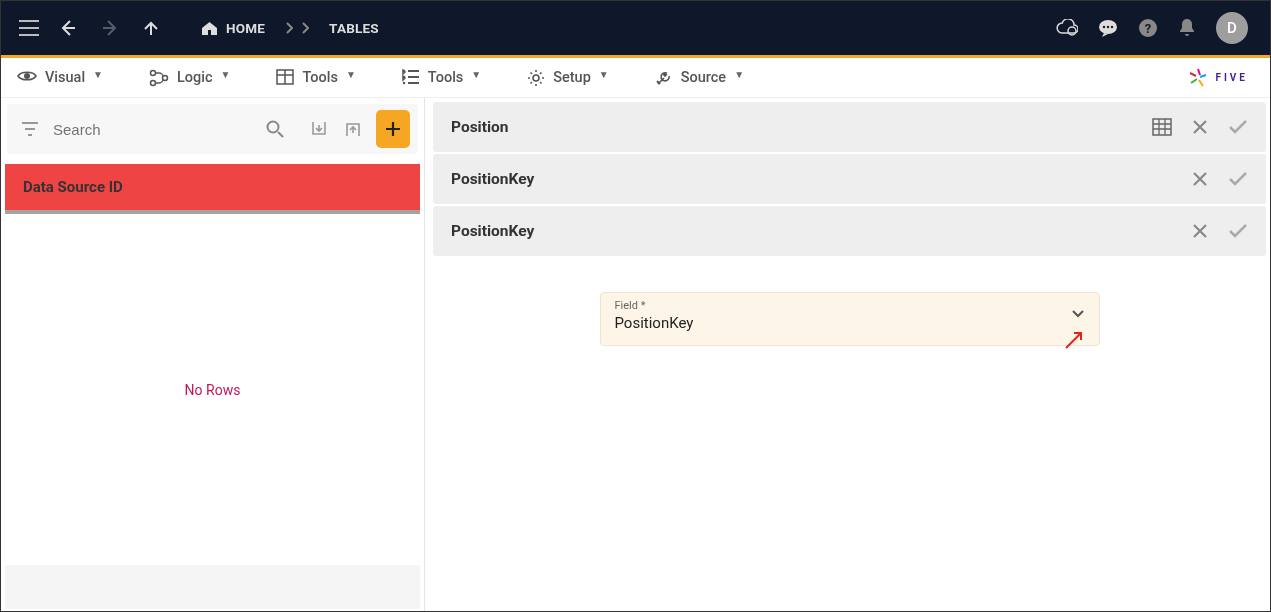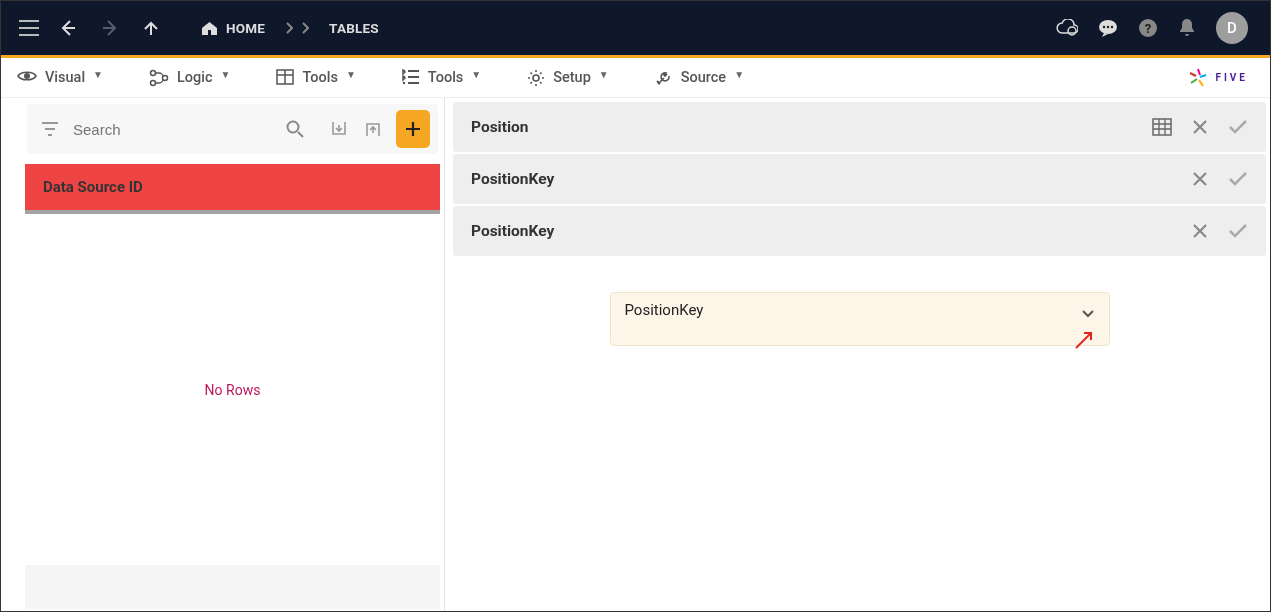--- a/index.html
+++ b/index.html
@@ -22,21 +22,21 @@
   .menubar { height: 40px; display: flex; align-items: center; padding: 0 10px; gap: 34px; border-bottom: 1px solid #eee; color: #555; font-size: 14.5px; font-weight: 500; }
   .menubar .menuitem { display: flex; align-items: flex-start; gap: 8px; cursor: pointer; padding: 4px 6px; }
   .menubar .menuitem .caret { font-size: 10px; color: #666; }
   .menubar .brand { margin-left: auto; display: flex; align-items: center; gap: 6px; padding-right: 12px; }
   .brand-text { font-weight: 700; letter-spacing: 3px; font-size: 10px; color: #4c1d95; }
   
   
   .main { display: flex; height: calc(612px - 54px - 3px - 40px); }
   
   
-  .left-panel { width: 424px; border-right: 1px solid #e5e5e5; display: flex; flex-direction: column; padding: 4px; margin-left: 20px; }
+  .left-panel { width: 424px; border-right: 1px solid #e5e5e5; display: flex; flex-direction: column; padding: 4px; }
   .search-row { display: flex; align-items: center; background: #f7f7f7; border-radius: 4px; padding: 6px 8px; margin: 2px; gap: 4px; }
   .search-input { border: none; background: transparent; flex: 1; font-size: 15px; outline: none; color: #666; padding: 6px 4px; }
   .search-row .ico { padding: 6px; cursor: pointer; color: #777; }
   .add-btn { width: 38px; height: 38px; background: #f5a623; border-radius: 5px; display: flex; align-items: center; justify-content: center; cursor: pointer; color: #222; margin-left: 4px; }
   .col-header { background: #ef4444; padding: 14px 18px; font-weight: 700; font-size: 15px; color: #333; margin-top: 8px; border-bottom: 4px solid #a3a3a3; }
   .no-rows { flex: 1; display: flex; align-items: center; justify-content: center; color: #be185d; font-size: 14px; }
   .left-footer { height: 44px; background: #f5f5f5; }
   
   
   .right-panel { flex: 1; padding: 4px 4px 4px 8px; display: flex; flex-direction: column; gap: 2px; }
@@ -293,20 +293,21 @@
         <span>
           <svg width="20" height="16" viewBox="0 0 20 16">
               <path d="M2 8l5 5L18 2" stroke="#aaa" stroke-width="2.5" fill="none"></path>
             </svg>
         </span>
       </div>
     </div>
 
     <div class="panel-body">
       <div class="field-box">
+        <div class="field-label">Field *</div>
         <div class="field-value">PositionKey</div>
         <span class="field-caret">
           <svg width="14" height="10" viewBox="0 0 14 10">
               <path d="M2 2l5 5 5-5" stroke="#555" stroke-width="2" fill="none"></path>
             </svg>
         </span>
         <span class="annot-arrow">
           <svg width="22" height="22" viewBox="0 0 22 22">
               <path d="M3 19 L17 5" stroke="#e2241a" stroke-width="2"></path>
               <path d="M11 4 L18 4 L18 11" stroke="#e2241a" stroke-width="2" fill="none"></path>

